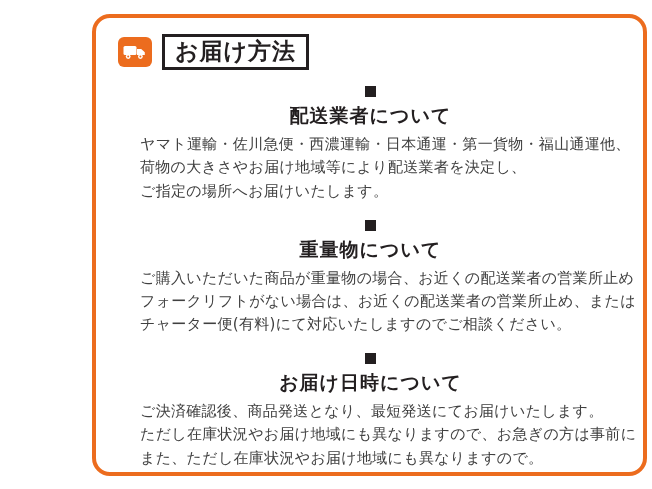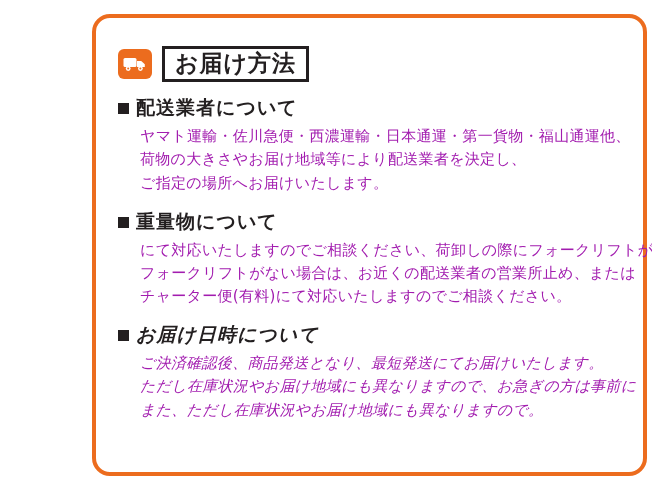--- a/index.html
+++ b/index.html
@@ -38,21 +38,21 @@
     top: 0;
     width: 92px;
     height: 489px;
     background: #ffffff;
   }
   .gutter.left { left: 0; }
   .gutter.right { left: 560px; width: 92px; }
 
   #inner {
     position: absolute;
-    left: 0; top: 12px;
+    left: 0; top: 0;
     width: 100%;
     height: 100%;
     padding: 16px 20px 10px 22px;
     box-sizing: border-box;
   }
 
   
   .title-row {
     display: flex;
     align-items: center;
@@ -80,27 +80,28 @@
     font-size: 23px;
     font-weight: bold;
     color: #231f20;
     letter-spacing: 1px;
     line-height: 1.1;
     white-space: nowrap;
   }
 
   
   .section { margin-bottom: 15px; }
-  .section:last-child { margin-bottom: 16px; font-style: italic; }
+  .section:last-child { margin-bottom: 16px; }
 
   .section-head {
     display: flex;
     align-items: center;
     gap: 7px;
     margin-bottom: 6px;
+    flex-direction: column;
   }
   .bullet-square {
     width: 11px;
     height: 11px;
     background: #231f20;
     flex: 0 0 auto;
     margin-top: 2px;
   }
   .section-title {
     font-size: 19px;
@@ -108,21 +109,21 @@
     color: #231f20;
     letter-spacing: 1px;
     line-height: 1.2;
     white-space: nowrap;
   }
   .section-body {
     padding-left: 22px;
   }
   .body-line {
     font-size: 15px;
-    color: #a21caf;
+    color: #404040;
     line-height: 1.55;
     letter-spacing: 0.3px;
     white-space: nowrap;
   }
 </style>
 </head>
 <body>
 
 <div id="page">
 
@@ -159,21 +160,21 @@
           <div class="body-line">ご指定の場所へお届けいたします。</div>
         </div>
       </div>
 
       <div class="section">
         <div class="section-head">
           <span class="bullet-square"></span>
           <span class="section-title">重量物について</span>
         </div>
         <div class="section-body">
-          <div class="body-line">にて対応いたしますのでご相談ください、荷卸しの際にフォークリフトが</div>
+          <div class="body-line">ご購入いただいた商品が重量物の場合、お近くの配送業者の営業所止め</div>
           <div class="body-line">フォークリフトがない場合は、お近くの配送業者の営業所止め、または</div>
           <div class="body-line">チャーター便(有料)にて対応いたしますのでご相談ください。</div>
         </div>
       </div>
 
       <div class="section">
         <div class="section-head">
           <span class="bullet-square"></span>
           <span class="section-title">お届け日時について</span>
         </div>

